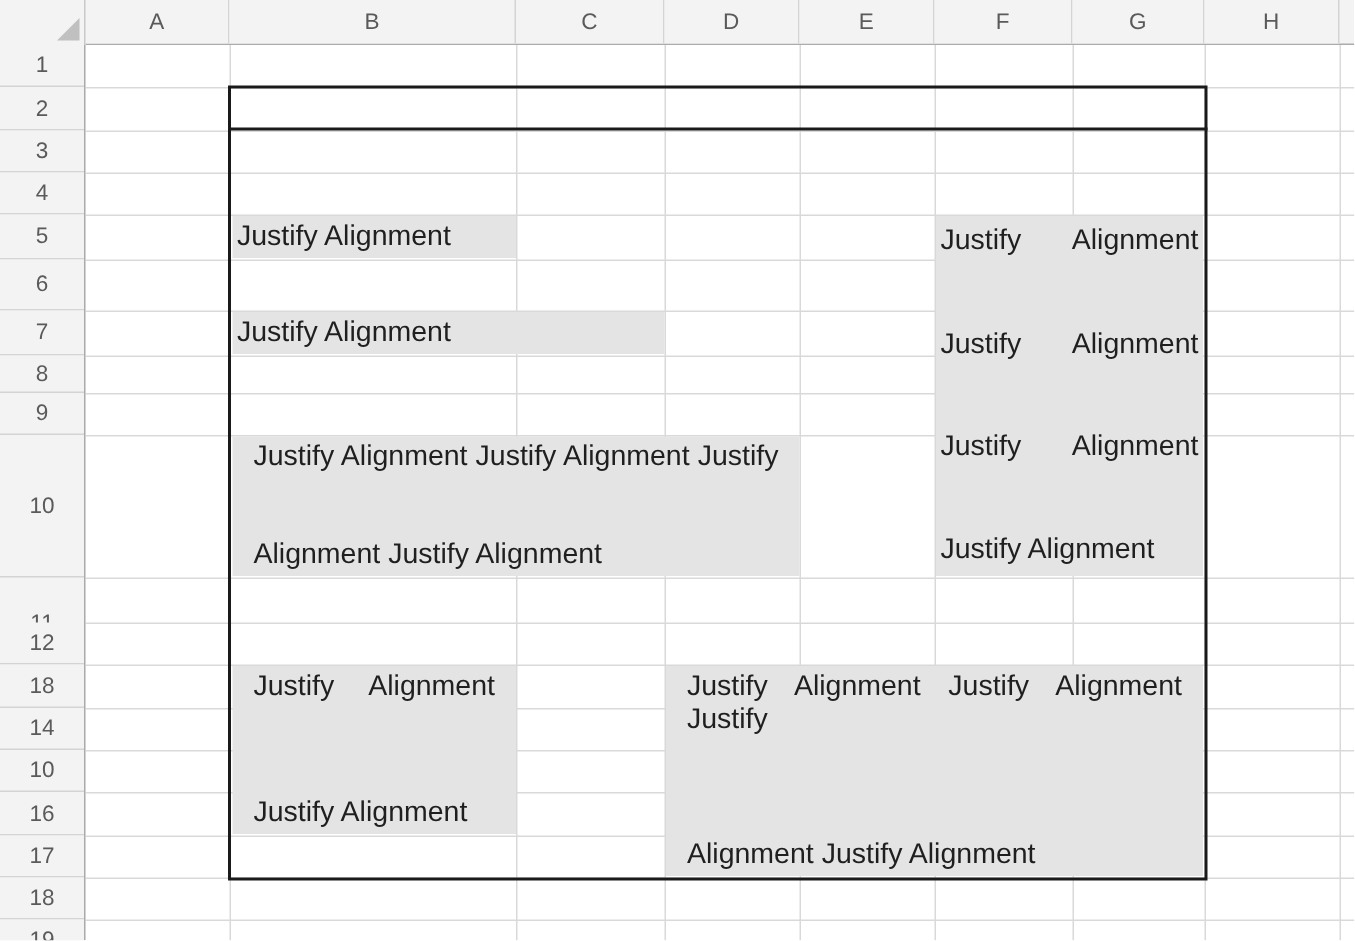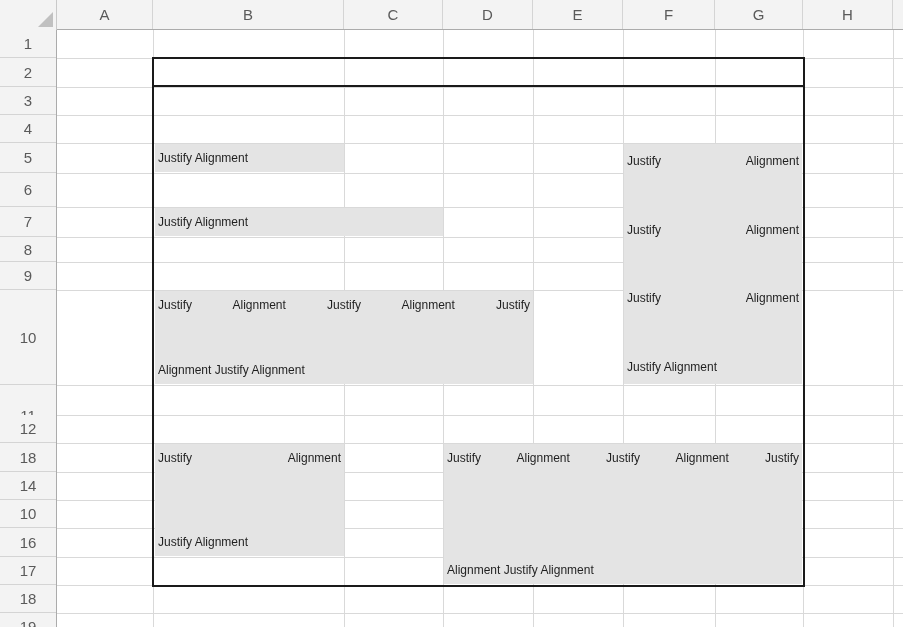--- a/index.html
+++ b/index.html
@@ -50,26 +50,26 @@
   .gl-v { position: absolute; top: 30px; height: 597px; width: 1px; background: #d9d9d9; z-index: 1; }
   
   .title-cell {
     position: absolute; left: 154px; top: 59px; width: 648px; height: 26px;
     background: #dcebf7; z-index: 2;
     display: flex; align-items: center; justify-content: center;
     font-weight: bold; font-size: 18px; color: #000000;
   }
   .merged-cell {
     position: absolute; background: #e4e4e4; z-index: 2;
-    font-size: 12px; color: #1f1f1f;
+    font-size: 19px; color: #1f1f1f;
   }
   .single-line { display: flex; align-items: center; padding: 0 3px; }
   .multi-line {
     display: flex; flex-direction: column; justify-content: space-between;
-    padding: 3px 3px;
+    padding: 3px 14px;
   }
   .txt-line { line-height: 22px; white-space: nowrap; }
   .txt-justify {
     white-space: normal;
     text-align: justify;
     text-align-last: justify;
     text-justify: inter-word;
   }
   .txt-left { text-align: left; }
   

